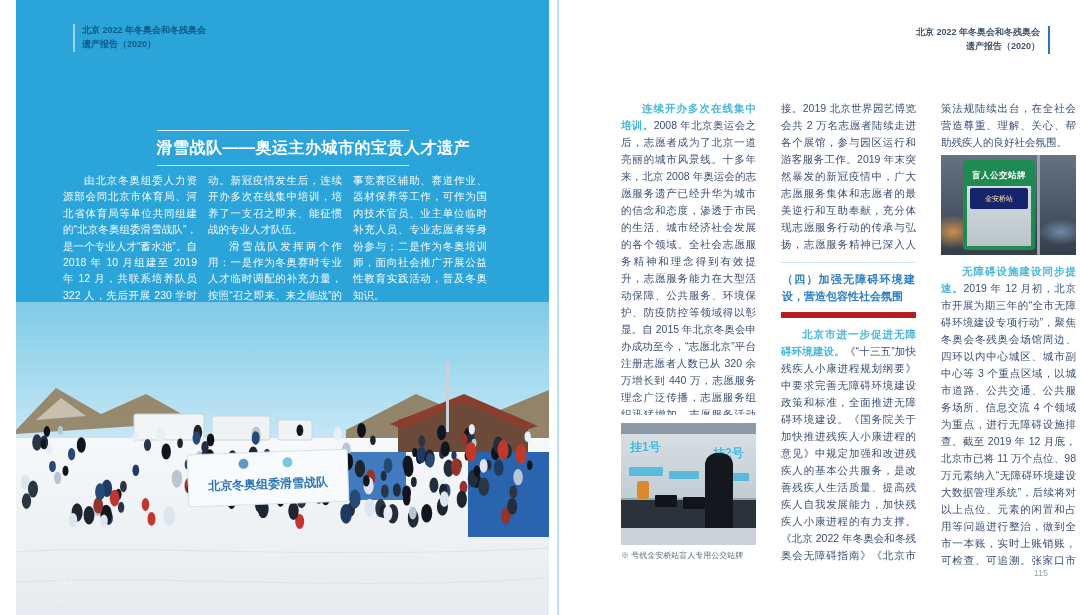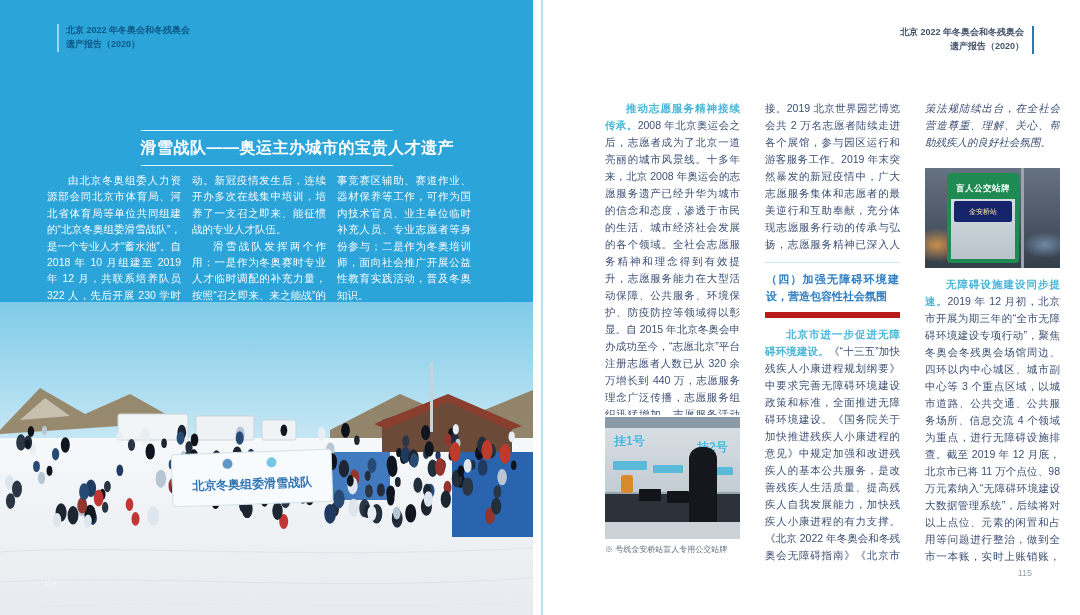--- a/index.html
+++ b/index.html
@@ -1,17 +1,17 @@
 <!DOCTYPE html>
 <html><head>
 <meta charset="utf-8">
 <style>
   html,body{margin:0;padding:0;background:#fff;}
   *{box-sizing:border-box;font-family:"Liberation Sans",sans-serif;}
-  .spread{position:relative;width:1080px;height:615px;overflow:hidden;display:flex;background:#fff;}
+  .spread{position:relative;width:1080px;height:615px;overflow:hidden;display:flex;background:#fff;padding-left:16px;}
 
   
   .lp{position:relative;width:533px;height:615px;background:#2ba4da;flex:0 0 533px;overflow:hidden;}
   .lp-header{position:absolute;top:24px;left:57px;border-left:2px solid rgba(255,255,255,.55);
     padding-left:7px;font-size:9px;line-height:1.55;color:#0d5a87;font-weight:bold;}
   .lp-title-wrap{position:absolute;top:130px;left:50%;transform:translateX(-50%);width:252px;text-align:center;}
   .lp-title{border-top:1px solid rgba(255,255,255,.85);border-bottom:1px solid rgba(255,255,255,.85);
     padding:7px 0 6px;color:#ffffff;font-weight:bold;font-size:16px;letter-spacing:.5px;white-space:nowrap;}
   .lp-cols{position:absolute;top:172px;left:47px;width:424px;display:flex;gap:11px;}
   .lp-col{width:134px;height:131px;overflow:hidden;font-size:10.5px;line-height:16.4px;
@@ -26,43 +26,43 @@
   .rp-edge{position:absolute;left:8px;top:0;width:2px;height:100%;background:#b9e2f3;}
   .rp-header{position:absolute;top:26px;right:46px;text-align:right;font-size:9px;line-height:1.55;
     color:#44546a;font-weight:bold;padding-right:8px;border-right:2px solid #2e75b6;}
   .rp-cols{position:absolute;top:100px;left:72px;display:flex;gap:25px;}
   .rp-col{width:135px;height:465px;overflow:hidden;font-size:10.5px;line-height:17px;
     text-align:justify;color:#3c4f74;}
   .rp-col p{margin:0;}
   .runin{color:#49b6d9;font-weight:bold;}
   .clip1{height:315px;overflow:hidden;}
   .clip2{height:153px;overflow:hidden;}
-  .clip3{height:51px;overflow:hidden;font-style:italic;}
+  .clip3{height:51px;overflow:hidden;}
   .section-heading{margin:9px 0 8px;padding:8px 1px;border-top:1px solid #cde9f4;border-bottom:6px solid #b91c1c;
     color:#2d7ec3;font-weight:bold;font-size:11px;line-height:16.5px;text-align:justify;}
   .caption{font-size:8px;line-height:1.5;color:#5f6e7c;margin-top:5px;text-align:left;}
   .rp-pagenum{position:absolute;right:48px;top:568px;font-size:9px;color:#97a3ad;}
 
   
-  .bus-photo{position:relative;width:135px;height:100px;margin-top:17px;overflow:hidden;
+  .bus-photo{position:relative;width:135px;height:100px;margin-top:4px;overflow:hidden;
     background:linear-gradient(#667383 0%,#4b5666 55%,#343d4a 100%);}
   .bus-glow1{position:absolute;left:-14px;bottom:6px;width:52px;height:34px;border-radius:50%;
     background:radial-gradient(closest-side,rgba(236,160,70,.8),rgba(236,160,70,0));}
   .bus-glow2{position:absolute;right:-8px;bottom:10px;width:46px;height:26px;border-radius:50%;
     background:radial-gradient(closest-side,rgba(150,190,230,.55),rgba(150,190,230,0));}
   .bus-pole{position:absolute;left:96px;top:0;width:3px;height:100%;background:#9aa4ac;}
   .bus-sign{position:absolute;left:22px;top:5px;width:72px;height:90px;border:4px solid #1f8a52;
     border-radius:4px;background:linear-gradient(#dfe7ea,#b9c3c9);overflow:hidden;}
   .bus-sign-title{background:#1f8a52;color:#ffffff;font-size:8.5px;font-weight:bold;text-align:center;
     padding:3px 0 2px;letter-spacing:.5px;white-space:nowrap;}
   .bus-sign-plate{margin:2px 3px 0;background:#16246b;color:#ffe9a8;font-size:7px;text-align:center;
     padding:2px 0;border-radius:2px;white-space:nowrap;}
 
   
-  .hosp-photo{position:relative;width:135px;height:122px;margin-top:2px;overflow:hidden;background:#bfcad3;}
+  .hosp-photo{position:relative;width:135px;height:122px;margin-top:8px;overflow:hidden;background:#bfcad3;}
   .hosp-top{position:absolute;top:0;left:0;right:0;height:11px;background:#8a9aa7;}
   .hosp-glass{position:absolute;top:11px;left:0;right:0;height:66px;
     background:linear-gradient(#d6dee3,#c2ccd3);border-bottom:2px solid #97a5af;}
   .hosp-sign{position:absolute;font-weight:bold;color:#3fb6dc;font-size:12px;text-shadow:0 0 2px rgba(255,255,255,.6);}
   .hosp-board{position:absolute;background:#35b0d8;opacity:.75;border-radius:1px;}
   .hosp-counter{position:absolute;left:0;right:0;top:77px;height:28px;background:#2b323a;}
   .hosp-monitor{position:absolute;width:22px;height:12px;background:#11151a;border-radius:1px;}
   .hosp-person{position:absolute;left:84px;top:30px;width:28px;height:80px;background:#14171c;
     border-radius:12px 12px 4px 4px;}
   .hosp-orange{position:absolute;left:16px;top:58px;width:12px;height:18px;background:#d98a2b;border-radius:3px;}
@@ -311,21 +311,21 @@
 
     <div class="rp-header">
       <div>北京 2022 年冬奥会和冬残奥会</div>
       <div>遗产报告（2020）</div>
     </div>
 
     <div class="rp-cols">
 
       <div class="rp-col">
         <div class="clip1">
-          <p class="indent"><span class="runin">推动志愿服务精神接续传承。</span><span>2008 年北京奥运会之后，志愿者成为了北京一道亮丽的城市风景线。十多年来，北京 2008 年奥运会的志愿服务遗产已经升华为城市的信念和态度，渗透于市民的生活、城市经济社会发展的各个领域。全社会志愿服务精神和理念得到有效提升，志愿服务能力在大型活动保障、公共服务、环境保护、防疫防控等领域得以彰显。自 2015 年北京冬奥会申办成功至今，“志愿北京”平台注册志愿者人数已从 320 余万增长到 440 万，志愿服务理念广泛传播，志愿服务组织迅猛增加，志愿服务活动蓬勃开展。双奥志愿服务在组织机制、人才培养等领域正在实现跨越时空的无缝对</span></p>
+          <p class="indent"><span class="runin">连续开办多次在线集中培训。</span><span>2008 年北京奥运会之后，志愿者成为了北京一道亮丽的城市风景线。十多年来，北京 2008 年奥运会的志愿服务遗产已经升华为城市的信念和态度，渗透于市民的生活、城市经济社会发展的各个领域。全社会志愿服务精神和理念得到有效提升，志愿服务能力在大型活动保障、公共服务、环境保护、防疫防控等领域得以彰显。自 2015 年北京冬奥会申办成功至今，“志愿北京”平台注册志愿者人数已从 320 余万增长到 440 万，志愿服务理念广泛传播，志愿服务组织迅猛增加，志愿服务活动蓬勃开展。双奥志愿服务在组织机制、人才培养等领域正在实现跨越时空的无缝对</span></p>
         </div>
         <div class="hosp-photo">
           <div class="hosp-top"></div>
           <div class="hosp-glass"></div>
           <div class="hosp-sign" style="left:9px;top:16px;">挂1号</div>
           <div class="hosp-sign" style="left:92px;top:22px;">挂2号</div>
           <div class="hosp-board" style="left:8px;top:44px;width:34px;height:9px;"></div>
           <div class="hosp-board" style="left:48px;top:48px;width:30px;height:8px;"></div>
           <div class="hosp-board" style="left:98px;top:50px;width:30px;height:8px;"></div>
           <div class="hosp-counter"></div>

